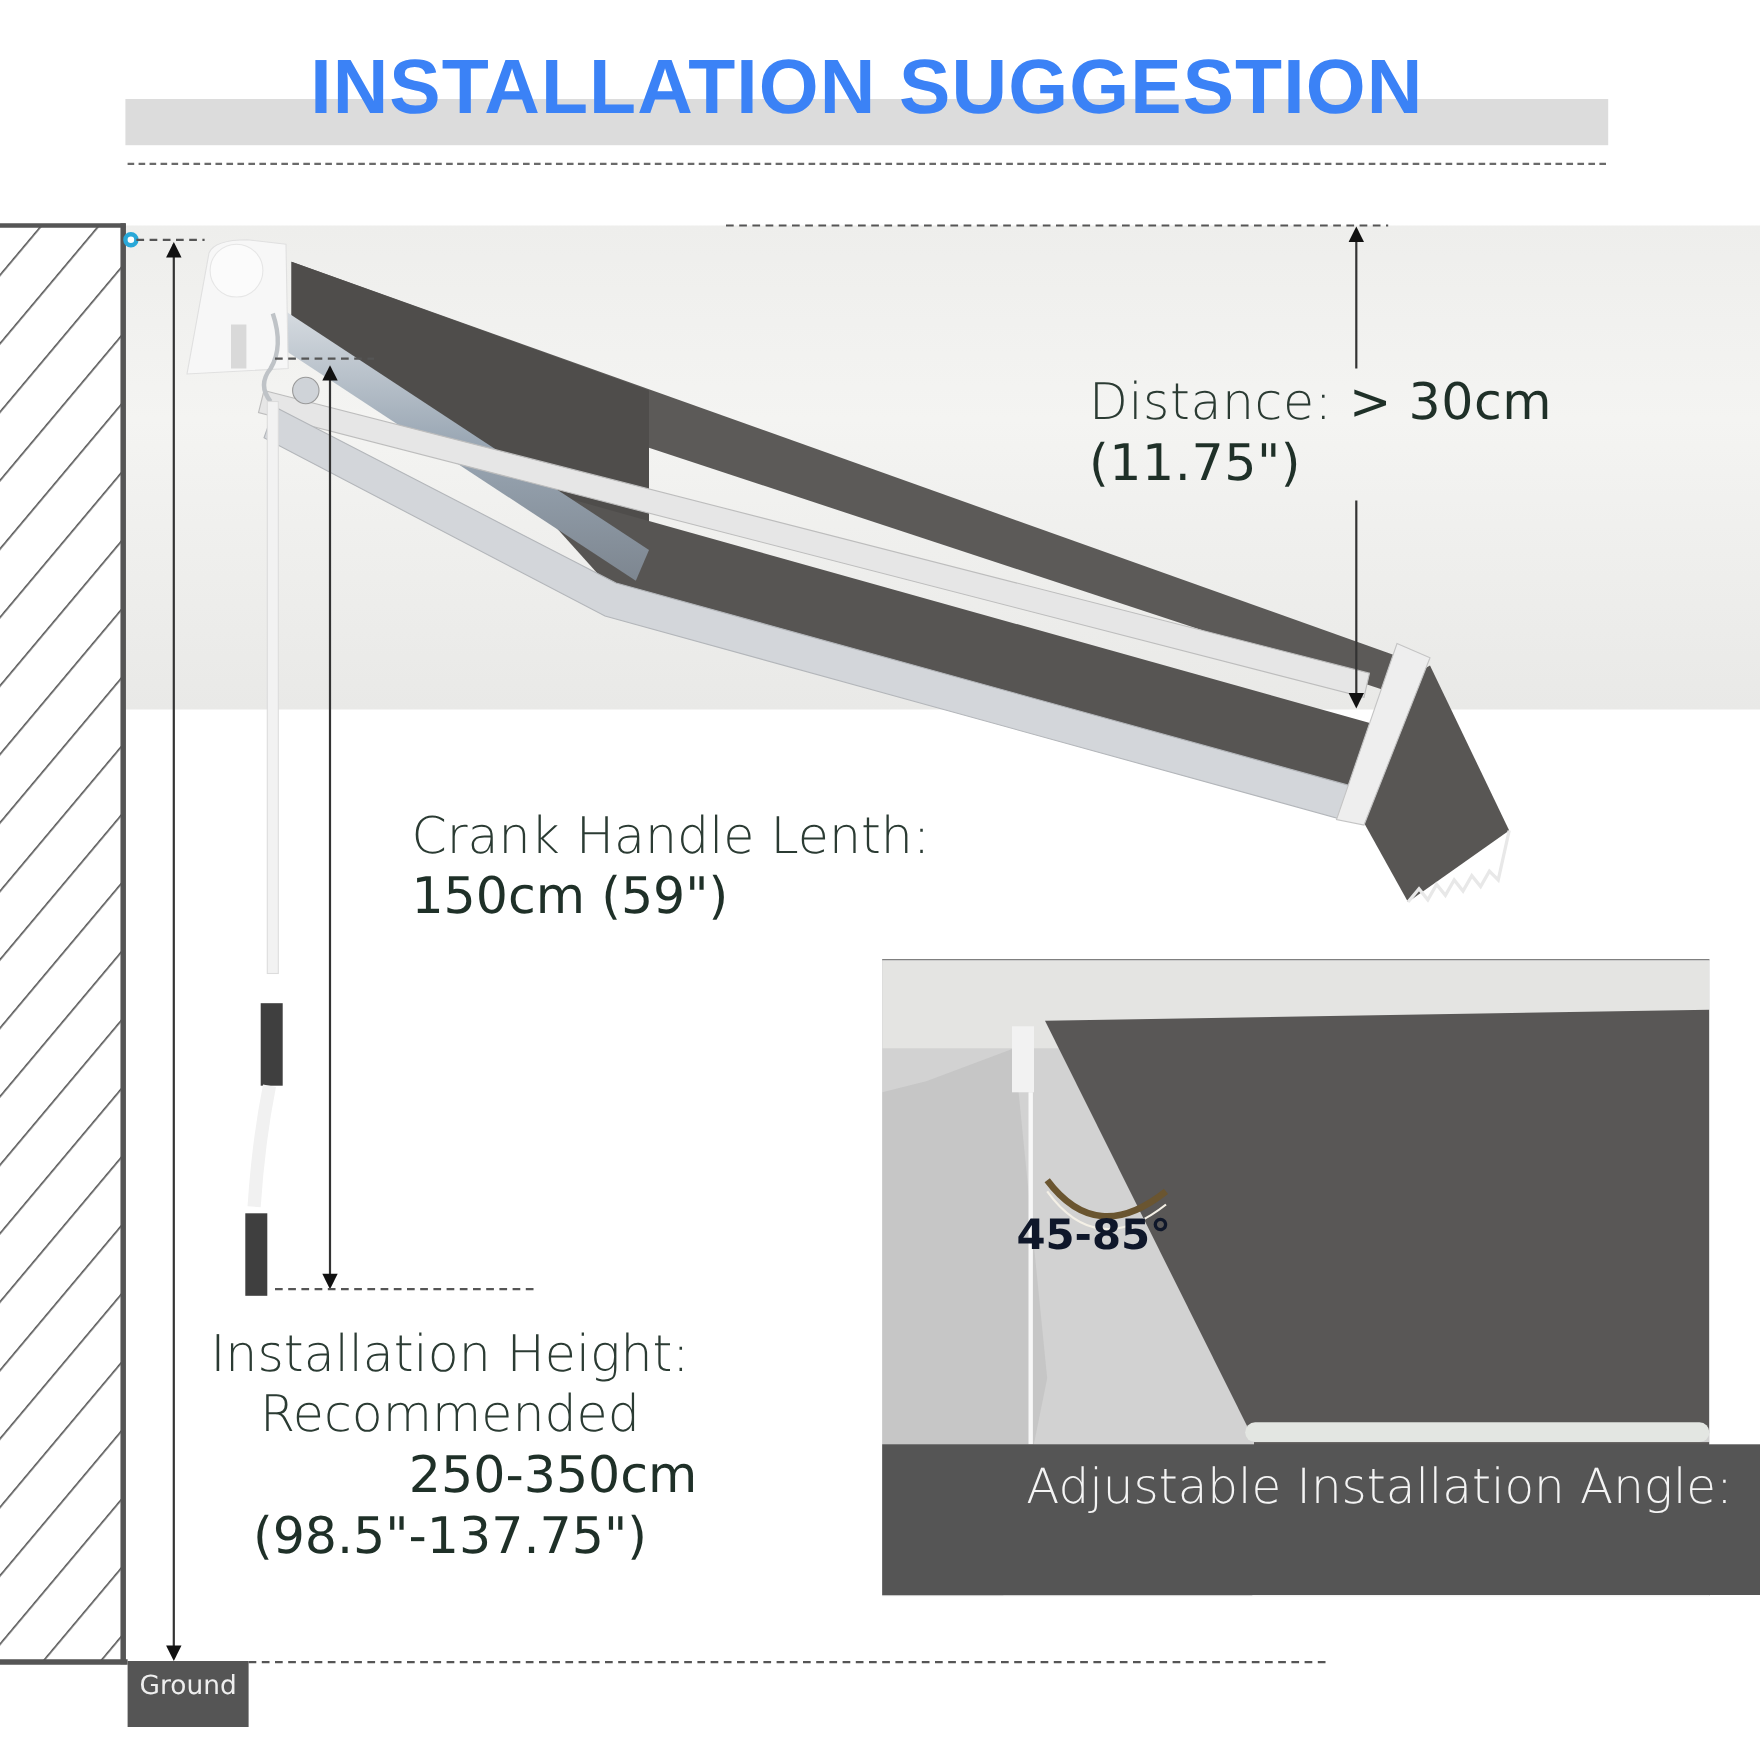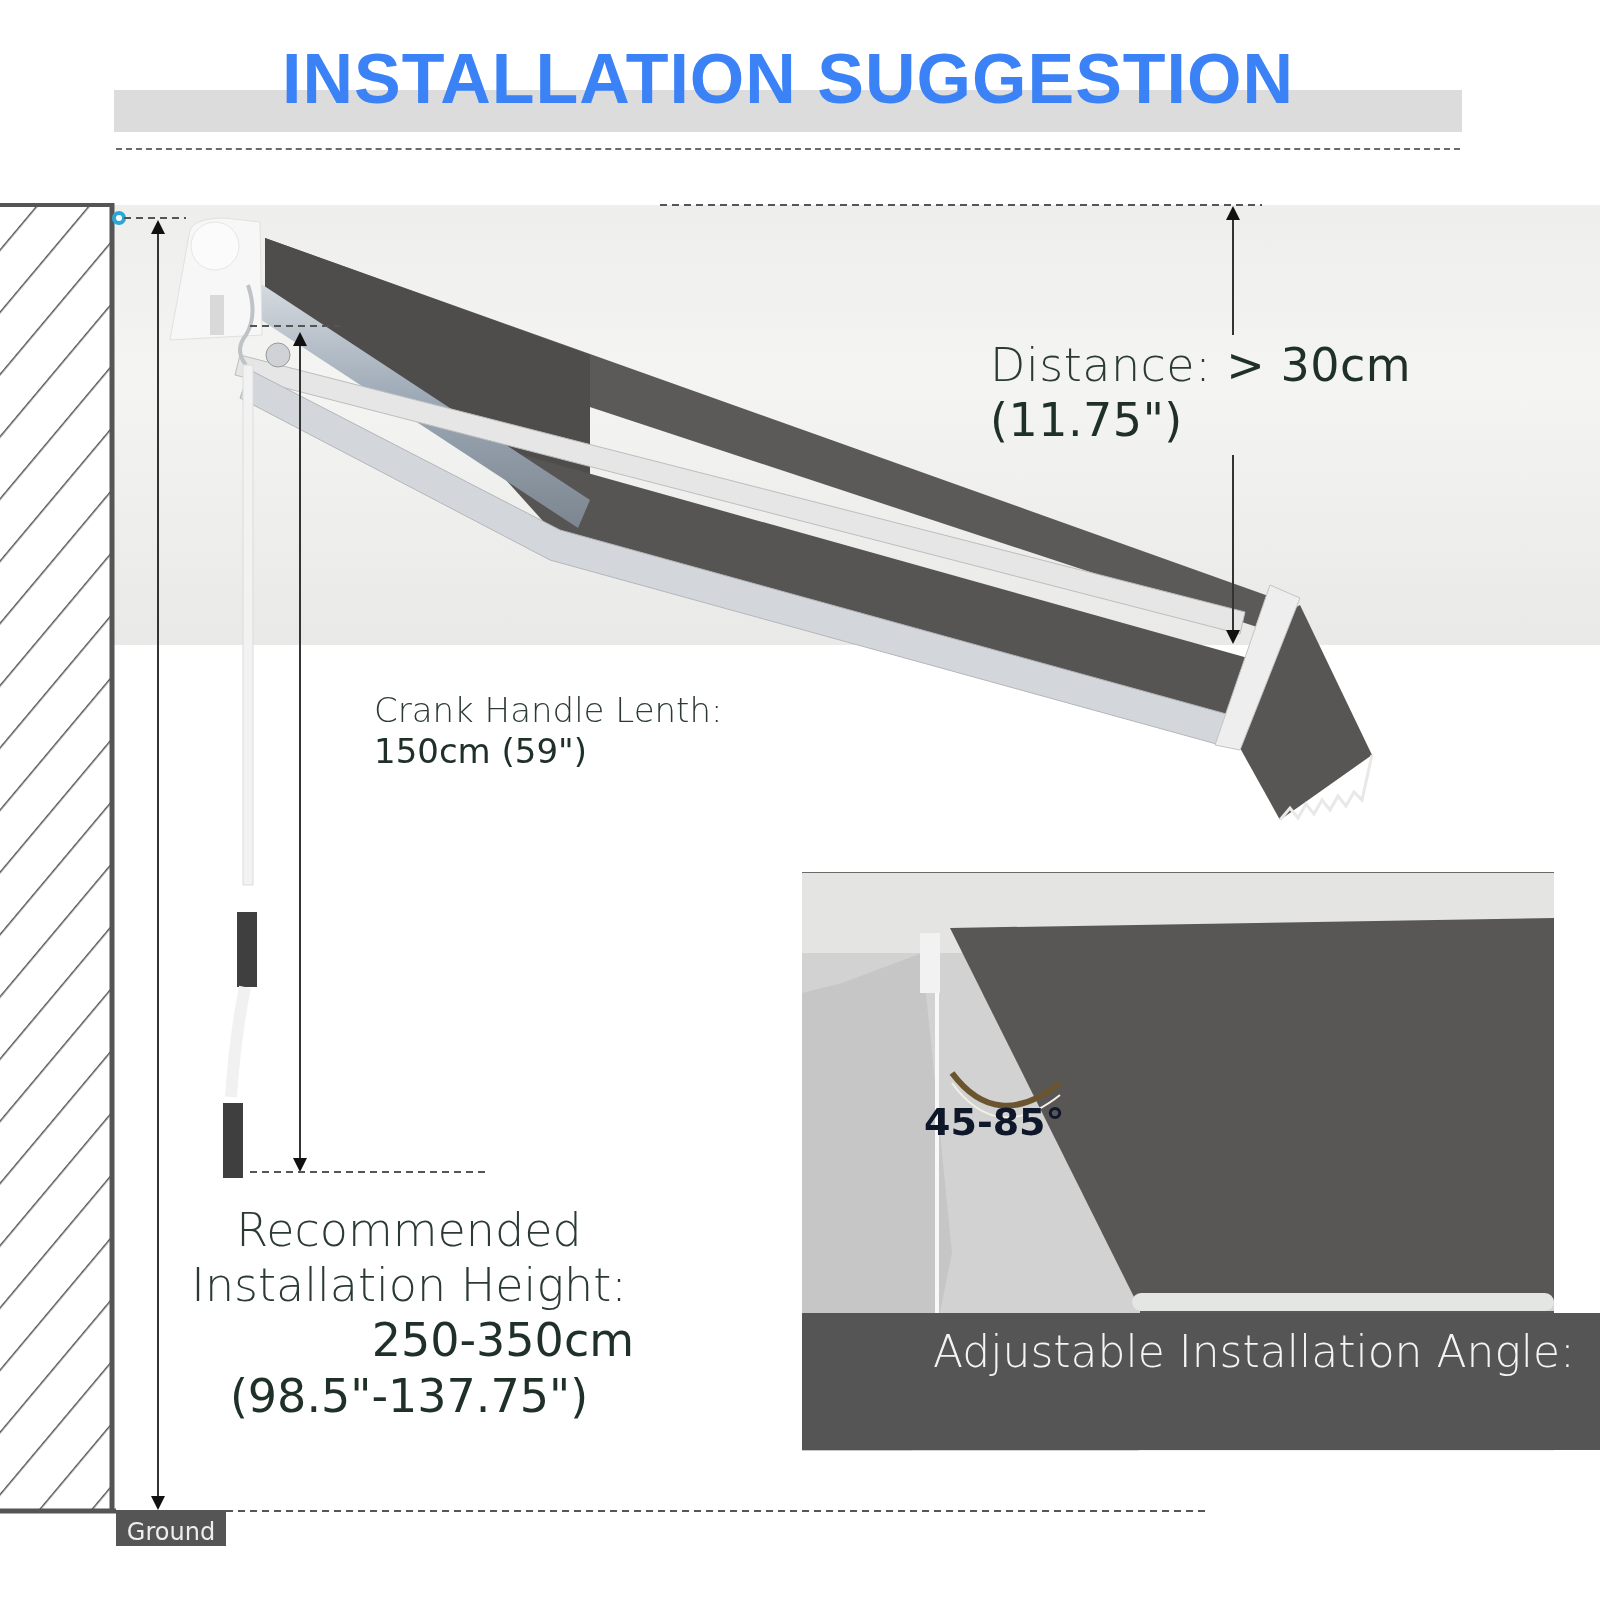--- a/index.html
+++ b/index.html
@@ -8,27 +8,27 @@
   .abs { position:absolute; }
   .title-band { left:114px; top:90px; width:1348px; height:42px; background:#dcdcdc; }
   .title { left:114px; top:36px; width:1348px; text-align:center; font-family:"Liberation Sans", sans-serif;
            font-weight:bold; font-size:70px; letter-spacing:1px; color:#3b82f6; line-height:86px; }
   .dash-h { height:0; border-top:2px dashed #6a6a6a; }
   .photo-band { left:114px; top:205px; width:1486px; height:440px;
                 background:linear-gradient(180deg,#eeeeec 0%,#f4f4f2 40%,#e9e9e7 100%); }
   .label { color:#2b3b33; font-family:"DejaVu Sans", sans-serif; font-weight:200; line-height:1.2; }
   .label .strong { color:#1f3028; }
   .lbl-reserved { left:990px; top:338px; font-size:46px; letter-spacing:0.5px; }
-  .lbl-crank { left:374px; top:690px; font-size:34px; }
+  .lbl-crank { left:374px; top:732px; font-size:46px; }
   .lbl-height { left:184px; top:1203px; width:450px; text-align:center; font-size:46px; }
   .inset { left:802px; top:872px; width:752px; height:578px; background:#cfcfcf; border-top:1px solid #6a6a6a; overflow:hidden; }
   .inset-caption { left:802px; top:1313px; width:904px; height:137px; background:#555555; color:#f4f4f4;
                    text-align:center; font-size:44px; line-height:58px; padding-top:10px; box-sizing:border-box; font-weight:200; }
   .inset-angle { left:924px; top:1100px; font-size:38px; color:#0f172a; font-weight:bold; }
-  .ground { left:116px; top:1510px; width:110px; height:36px; background:#555555; color:#eeeeee;
+  .ground { left:116px; top:1510px; width:110px; height:60px; background:#555555; color:#eeeeee;
             font-size:24px; line-height:44px; text-align:center; }
 </style>
 </head>
 <body>
 
 <div class="abs title-band"></div>
 <div class="abs title">INSTALLATION SUGGESTION</div>
 <div class="abs dash-h" style="left:116px;top:148px;width:1344px;"></div>
 
 <div class="abs photo-band"></div>
@@ -107,22 +107,22 @@
 <div class="abs label lbl-reserved">
   <div><span>Distance: </span><span class="strong" style="font-weight:normal;">&gt; 30cm (11.75")</span></div>
 </div>
 
 <div class="abs label lbl-crank">
   <div>Crank Handle Lenth:</div>
   <div class="strong" style="font-weight:normal;">150cm (59")</div>
 </div>
 
 <div class="abs label lbl-height">
+  <div>Installation Height:</div>
   <div>Recommended</div>
-  <div>Installation Height:</div>
   <div class="strong" style="font-weight:normal;text-align:right;">250-350cm</div>
   <div class="strong" style="font-weight:normal;">(98.5"-137.75")</div>
 </div>
 
 <div class="abs inset">
   <svg width="752" height="578" viewBox="0 0 752 578">
     <rect x="0" y="0" width="752" height="578" fill="#d2d2d2"></rect>
     <rect x="0" y="0" width="752" height="80" fill="#e4e4e2"></rect>
     <polygon points="40,110 120,80 150,380 110,578 0,578 0,120" fill="#c6c6c6"></polygon>
     <rect x="118" y="60" width="20" height="60" fill="#f2f2f2"></rect>

